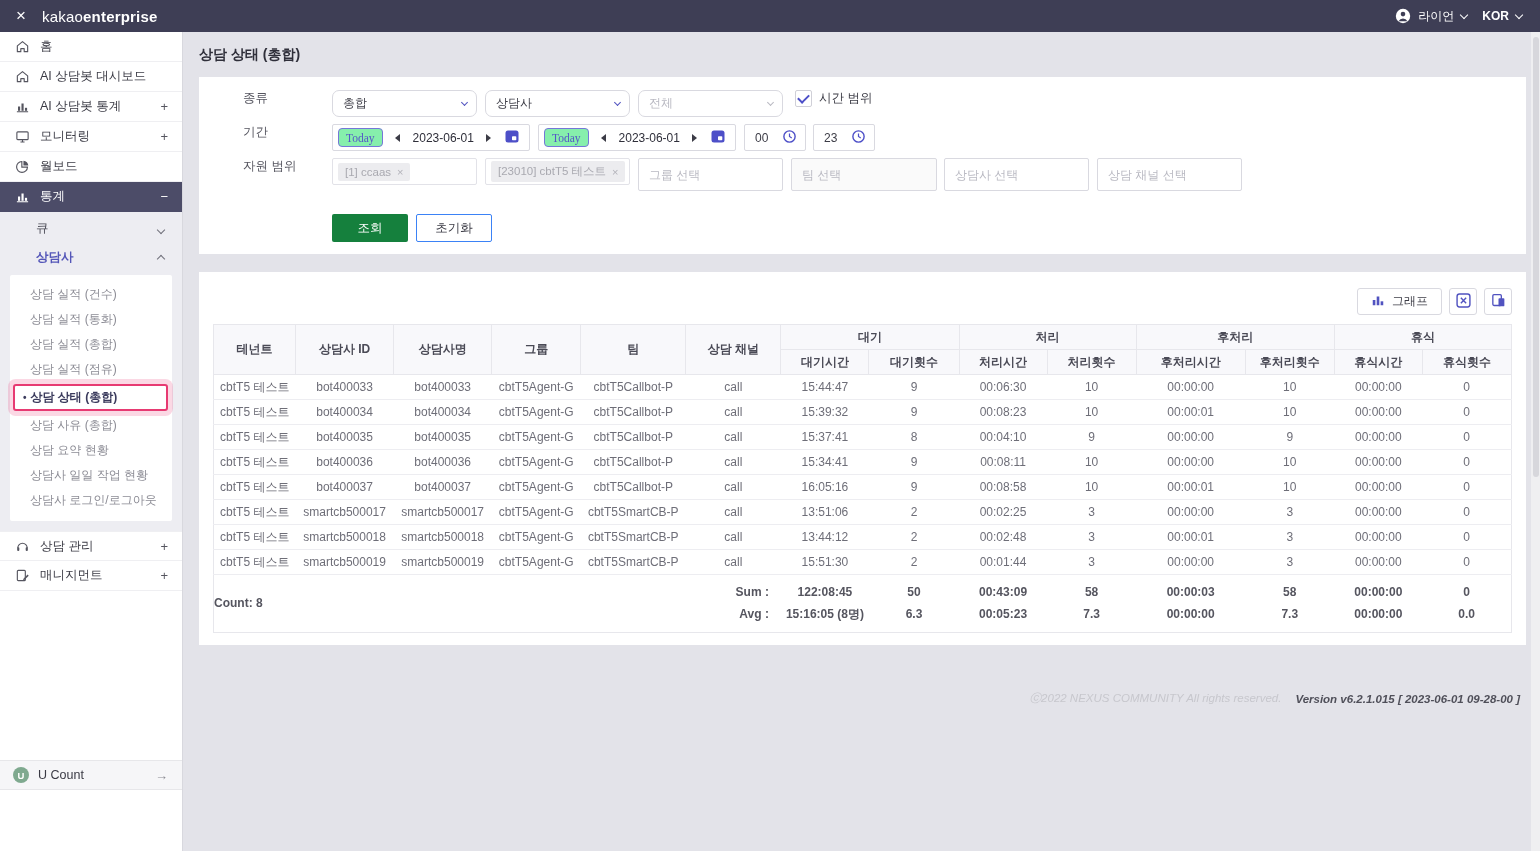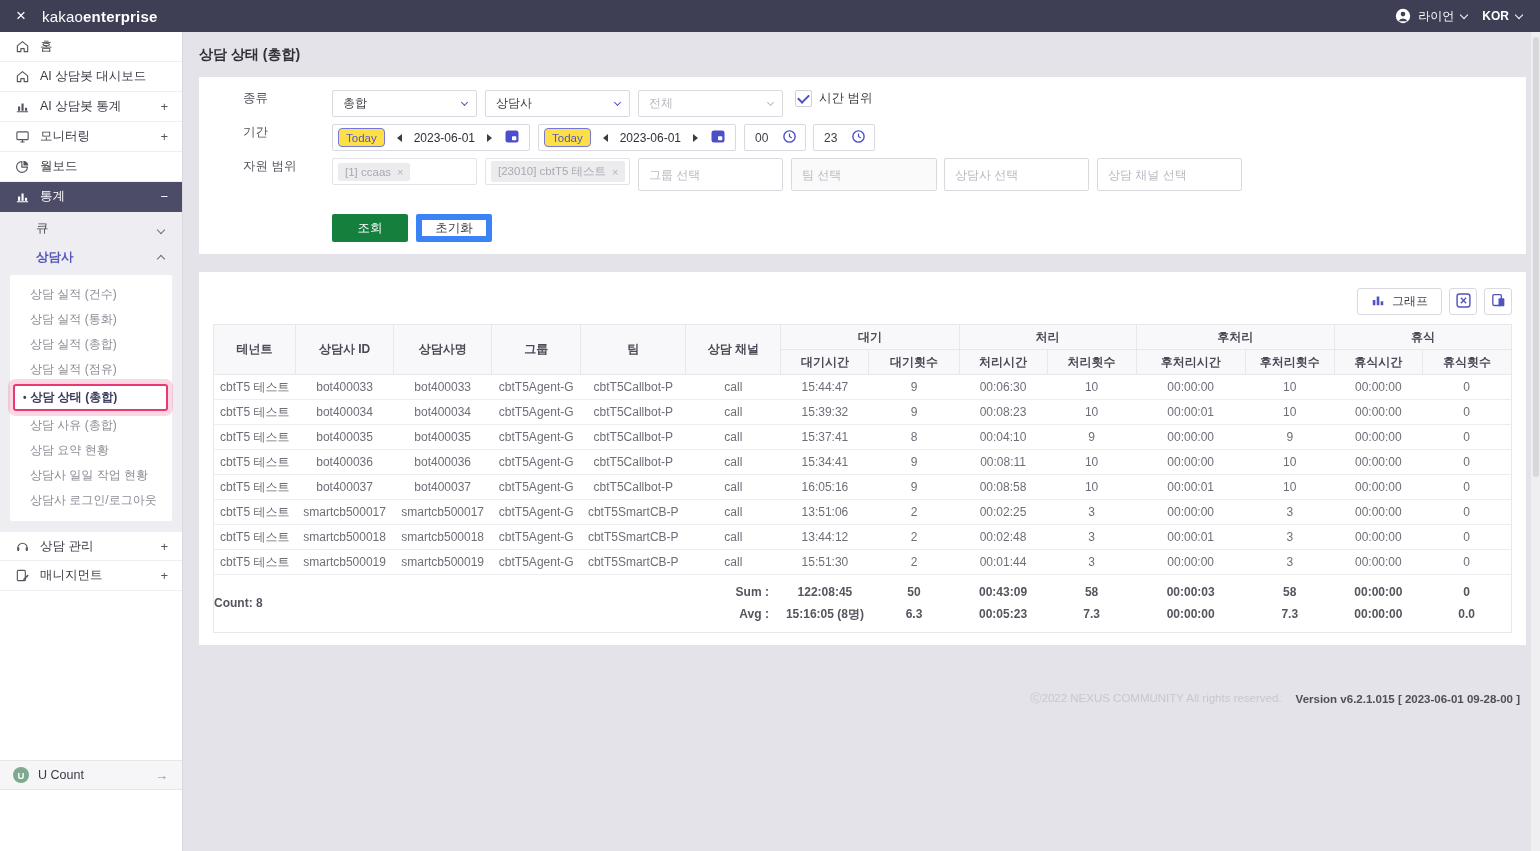--- a/index.html
+++ b/index.html
@@ -45,64 +45,64 @@
   
   .main { flex:1; position:relative; background:#e3e3e9; }
   .page-title { font-size:14px; font-weight:700; color:#2f2f3a; padding:14px 0 13px 16px; }
   .panel { background:#fff; margin:0 14px 0 16px; }
 
   
   .filter-panel { padding:13px 0 12px; }
   .frow { display:flex; align-items:flex-start; padding-left:44px; margin-bottom:7px; }
   .flabel { width:89px; font-size:12.5px; color:#55555f; flex-shrink:0; }
   .ctl { height:27px; border:1px solid #d9d9e0; border-radius:2px; display:flex; align-items:center; font-size:12px; color:#3c3c46; background:#fff; }
-  .select { width:145px; padding:0 9px 0 10px; margin-right:8px; justify-content:space-between; cursor:pointer; }
+  .select { width:145px; padding:0 9px 0 10px; margin-right:8px; justify-content:space-between; cursor:pointer;border-radius:7px; }
   .select .schev { width:5px; height:5px; border-right:1.4px solid #5153c0; border-bottom:1.4px solid #5153c0; transform:rotate(45deg); margin-top:-2px; }
   .select.disabled { color:#b9b9c2; cursor:default; }
   .select.disabled .schev { border-color:#b9b9c2; }
   .checkwrap { display:flex; align-items:center; gap:7px; margin-left:4px; cursor:pointer; }
   .checkbox { width:17px; height:17px; border:1px solid #d0d0d8; border-radius:2px; background:#fff; display:flex; align-items:center; justify-content:center; }
   .checkbox::after { content:""; width:9px; height:5px; border-left:2px solid #4d4fc8; border-bottom:2px solid #4d4fc8; transform:rotate(-45deg); margin-top:-2px; }
   .checklabel { font-size:12.5px; color:#3c3c46; }
 
   .dategroup { width:198px; padding:0 9px 0 5px; margin-right:8px; justify-content:space-between; }
-  .today-btn { border:1px solid #7577d8; color:#5456c8; border-radius:4px; font-size:11.5px; padding:2.5px 7px; background:#fde047; cursor:pointer; font-family:Liberation Sans, sans-serif; }
+  .today-btn { border:1px solid #7577d8; color:#5456c8; border-radius:4px; font-size:11.5px; padding:2.5px 7px; background:#86efac; cursor:pointer; font-family:Liberation Serif, serif; }
   .tri { width:0; height:0; cursor:pointer; }
   .tri.left  { border-top:4px solid transparent; border-bottom:4px solid transparent; border-right:5px solid #3c3c46; }
   .tri.right { border-top:4px solid transparent; border-bottom:4px solid transparent; border-left:5px solid #3c3c46; }
   .date-text { font-size:12px; color:#2f2f3a; }
   .hourbox { width:62px; padding:0 8px 0 10px; justify-content:space-between; margin-right:7px; }
 
   .tagbox { width:145px; margin-right:8px; padding:0 5px; border-color:#e2e2e8; }
   .chip { background:#ececef; color:#a9a9b0; font-size:11.5px; padding:3px 7px; border-radius:2px; display:flex; align-items:center; gap:6px; white-space:nowrap; }
   .chip .x { color:#b3b3ba; font-size:11px; cursor:pointer; }
   input.plain { width:145px; height:33px; border:1px solid #d9d9e0; border-radius:2px; margin-right:7px; padding:0 10px; font-size:12px; font-family:inherit; color:#3c3c46; }
   input.plain::placeholder { color:#b9b9c2; }
   input.plain.w146 { width:146px; }
   input.plain.mr8 { margin-right:8px; }
 
   .btnrow { padding-left:133px; margin-top:23px; display:flex; }
   .btn-primary { width:76px; height:28px; background:#15803d; color:#fff; font-size:12.5px; border:none; border-radius:2px; cursor:pointer; font-family:inherit; }
-  .btn-secondary { width:76px; height:28px; background:#fff; color:#3c3c46; font-size:12.5px; border:6px solid #3b82f6; border-radius:2px; margin-left:8px; cursor:pointer; font-family:inherit; }
+  .btn-secondary { width:76px; height:28px; background:#fff; color:#3c3c46; font-size:12.5px; border:1px solid #3b82f6; border-radius:2px; margin-left:8px; cursor:pointer; font-family:inherit; }
 
   
   .table-panel { margin-top:18px; padding:16px 14px 10px; }
   .toolbar { display:flex; justify-content:flex-end; gap:7px; margin-bottom:9px; }
   .graph-btn { height:27px; border:1px solid #d9d9e0; border-radius:3px; background:#fff; display:flex; align-items:center; gap:7px; padding:0 13px; font-size:12px; color:#3c3c46; cursor:pointer; font-family:inherit; }
   .icon-btn { width:28px; height:27px; border:1px solid #d9d9e0; border-radius:3px; background:#fff; display:flex; align-items:center; justify-content:center; cursor:pointer; }
 
   table.datatable { width:100%; border-collapse:collapse; table-layout:fixed; font-size:12px; color:#6e6e78; border:1px solid #e7e7ec; }
   .datatable thead th { background:#f8f8fb; border:1px solid #e7e7ec; font-weight:700; color:#4a4a56; height:25px; font-size:12px; }
   .datatable tbody td { height:25px; border-bottom:1px solid #ededf1; text-align:center; white-space:nowrap; overflow:hidden; }
   .datatable tr.summary td { border-bottom:none; font-weight:700; color:#55555f; padding:7px 0; line-height:1.8; text-align:center; }
   .sumflex { display:flex; justify-content:space-between; align-items:center; padding-right:12px; }
   .sumflex .cnt { margin-right:62px; }
   .sumlabels { display:flex; flex-direction:column; line-height:1.8; text-align:right; }
 
-  .foot { display:flex; justify-content:flex-end; align-items:center; gap:14px; margin:46px 20px 0 0; font-size:11.5px; }
+  .foot { display:flex; justify-content:flex-end; align-items:center; gap:14px; margin:46px 20px 0 0; font-size:11.5px;font-style:italic; }
   .foot .copy { color:#c7c7cd; }
   .foot .ver { color:#4f4f59; font-weight:700; }
 
   .vscroll { position:absolute; top:0; right:0; width:9px; height:100%; background:#efeff1; }
   .vscroll .thumb { position:absolute; top:5px; left:1.5px; width:6px; height:440px; background:#d7d7dc; border-radius:3px; }
 </style>
 </head>
 <body>
 
 <div class="topbar">

